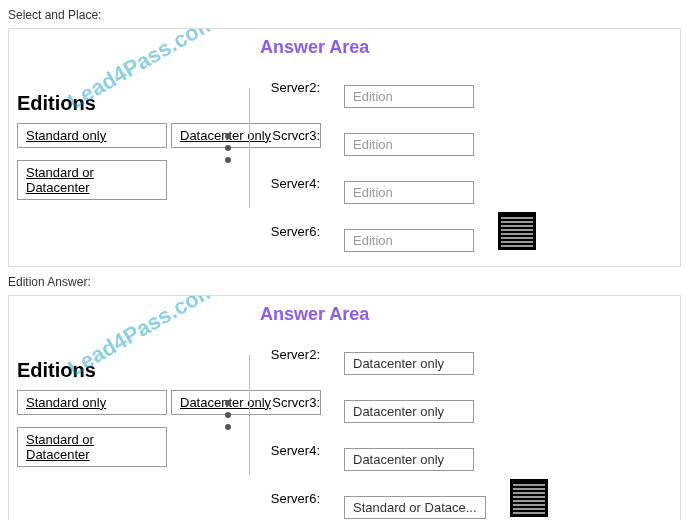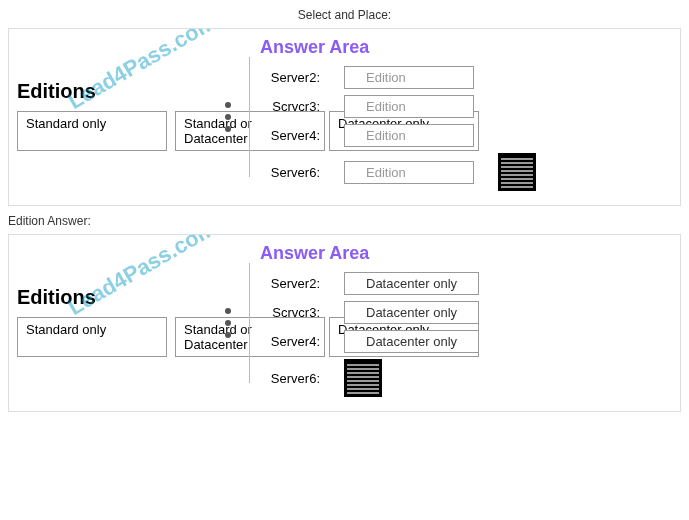--- a/index.html
+++ b/index.html
@@ -9,21 +9,20 @@
       background: #fff;
       width: 689px;
       min-height: 520px;
       padding: 8px;
     }
 
     .top-label {
       font-size: 12px;
       color: #333;
       margin-bottom: 6px;
-      text-align: center;
     }
 
     .left-panel {
       width: 200px;
       flex-shrink: 0;
     }
 
     .left-panel h2 {
       font-size: 20px;
       font-weight: bold;
@@ -76,25 +75,26 @@
 
     .server-label {
       font-size: 13px;
       text-align: right;
       width: 60px;
       flex-shrink: 0;
     }
 
     .answer-box {
       border: 1px solid #999;
-      padding: 3px 21px;
+      padding: 3px 8px;
       min-width: 130px;
       font-size: 13px;
       color: #333;
       background: #fff;
+      margin-top: 19px;
     }
 
     .answer-box.empty {
       color: #999;
     }
 
     .correct-label {
       font-size: 12px;
       color: #333;
       margin: 8px 0 6px 0;
@@ -143,22 +143,23 @@
     }
 
     .source-editions {
       display: flex;
       flex-direction: row;
       gap: 0;
     }
 
     .source-col {
       display: flex;
-      flex-direction: row;
+      flex-direction: column;
       gap: 8px;
+      text-decoration: underline;
     }
 
     .col2 {
       margin-left: 4px;
     }
 
     .panel-wrapper {
       display: flex;
       flex-direction: row;
       gap: 0;
@@ -261,17 +262,18 @@
       <div class="answer-row">
         <span class="server-label">Scrvcr3:</span>
         <div class="answer-box">Datacenter only</div>
       </div>
       <div class="answer-row">
         <span class="server-label">Server4:</span>
         <div class="answer-box">Datacenter only</div>
       </div>
       <div class="answer-row">
         <span class="server-label">Server6:</span>
+        <div class="answer-box">Standard or Datace...</div>
         <div class="qr-code"></div>
       </div>
     </div>
   </div>
 </div>
 
 </body></html>

